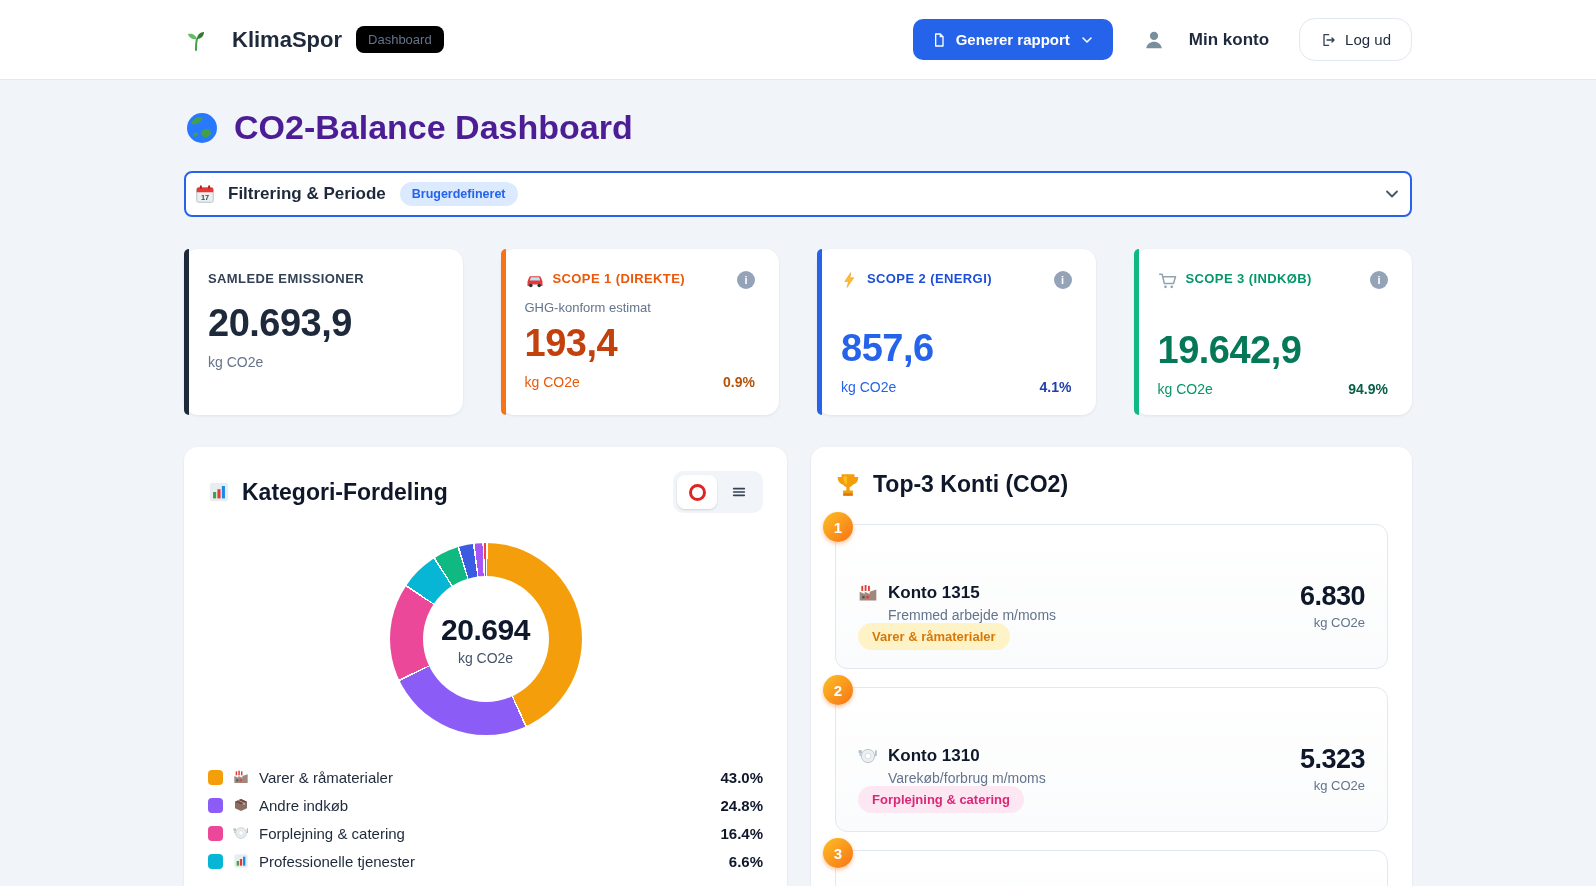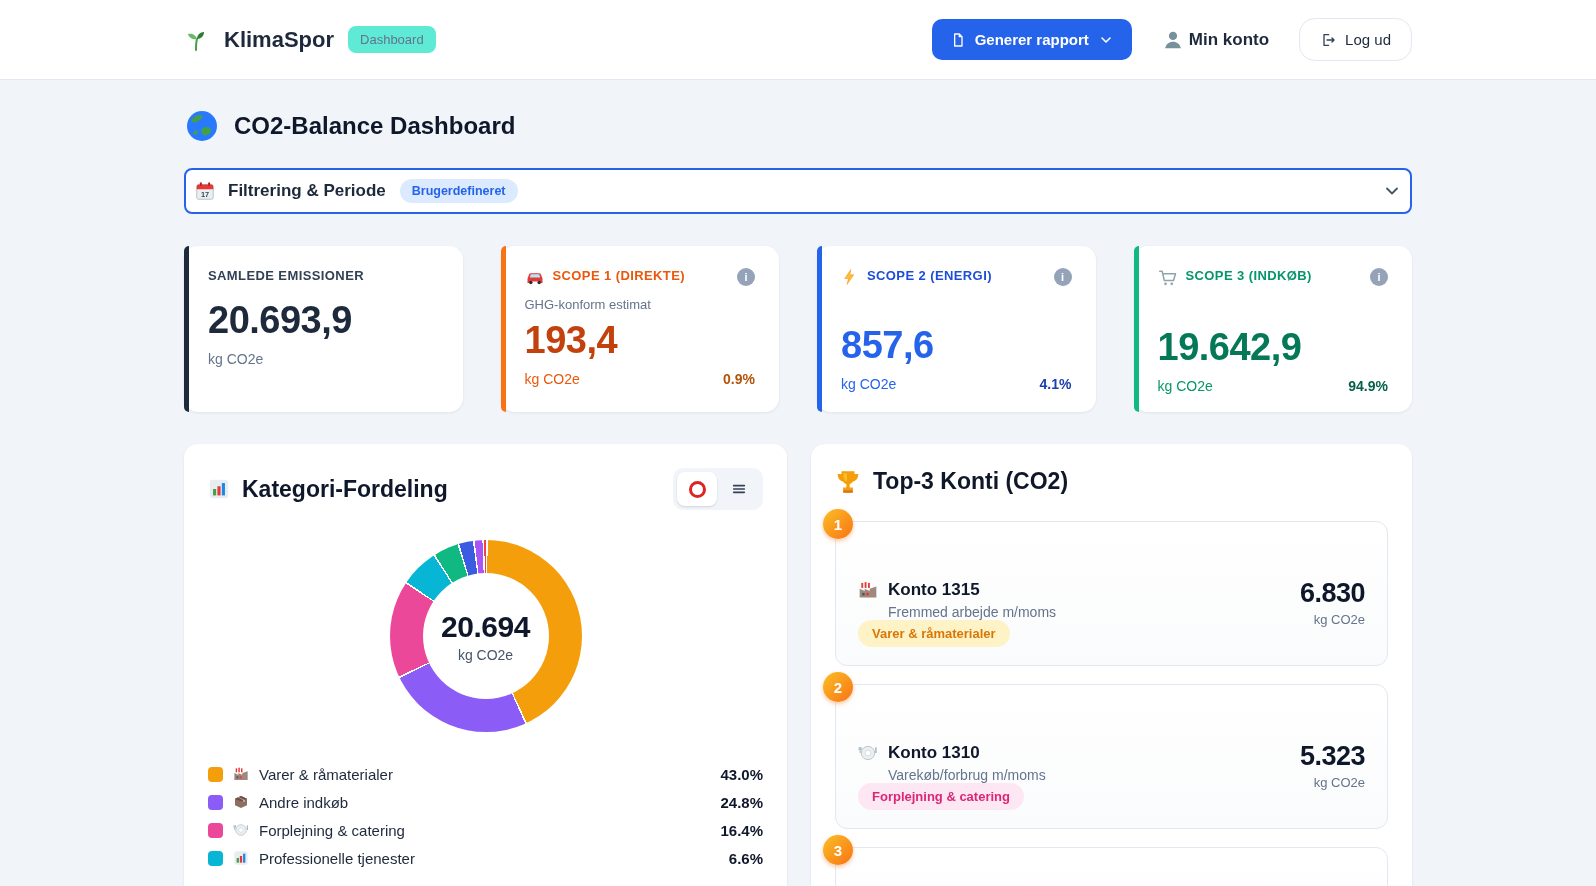--- a/index.html
+++ b/index.html
@@ -3,33 +3,33 @@
 <meta charset="utf-8">
 <style>
   * { margin:0; padding:0; box-sizing:border-box; }
   html,body { width:1596px; height:886px; overflow:hidden; }
   body { font-family:"Liberation Sans", sans-serif; background:#F1F5F9; color:#1E293B; }
   .container { width:1228px; margin:0 auto; }
 
   
   .navbar { background:#fff; border-bottom:1px solid #E2E8F0; height:80px; }
   .navbar .container { display:flex; align-items:center; height:100%; }
-  .brand { display:flex; align-items:center; gap:16px; }
+  .brand { display:flex; align-items:center; gap:24px; }
   .brand-name { font-size:22px; font-weight:800; color:#1E293B; }
-  .nav-badge { margin-left:14px; background:#5eead4; color:#64748B; font-size:13px; padding:6px 12px; border-radius:8px; }
+  .nav-badge { margin-left:14px; background:#000000; color:#64748B; font-size:13px; padding:6px 12px; border-radius:8px; }
   .nav-right { margin-left:auto; display:flex; align-items:center; gap:30px; }
   .btn-primary { display:flex; align-items:center; gap:9px; background:#2563EB; color:#fff; border:none;
                  font-family:inherit; font-size:15px; font-weight:700; padding:12px 18px; border-radius:10px; cursor:pointer; }
-  .account { display:flex; align-items:center; gap:5px; font-size:17px; font-weight:700; color:#1E293B; cursor:pointer; }
+  .account { display:flex; align-items:center; gap:24px; font-size:17px; font-weight:700; color:#1E293B; cursor:pointer; }
   .btn-outline { display:flex; align-items:center; gap:9px; background:#fff; border:1px solid #E2E8F0; border-radius:16px;
                  font-family:inherit; font-size:15px; font-weight:500; color:#1E293B; padding:12px 20px; cursor:pointer; }
 
   
   .page-head { margin-top:28px; }
-  .page-title { display:flex; align-items:center; gap:14px; font-size:24px; font-weight:800; color:#0f172a; }
+  .page-title { display:flex; align-items:center; gap:14px; font-size:34px; font-weight:800; color:#4c1d95; }
   .page-subtitle { margin-top:10px; font-size:16px; color:#475569; }
 
   
   .filter-bar { margin-top:24px; background:#fff; border:2px solid #2563EB; border-radius:8px; height:46px;
                 display:flex; align-items:center; padding:0 8px; cursor:pointer; }
   .filter-title { font-size:17px; font-weight:700; color:#1E293B; margin-left:12px; }
   .filter-badge { margin-left:14px; background:#DBEAFE; color:#2563EB; font-size:12.5px; font-weight:600;
                   padding:5px 12px; border-radius:999px; }
   .filter-chevron { margin-left:auto; color:#475569; display:flex; }
 

